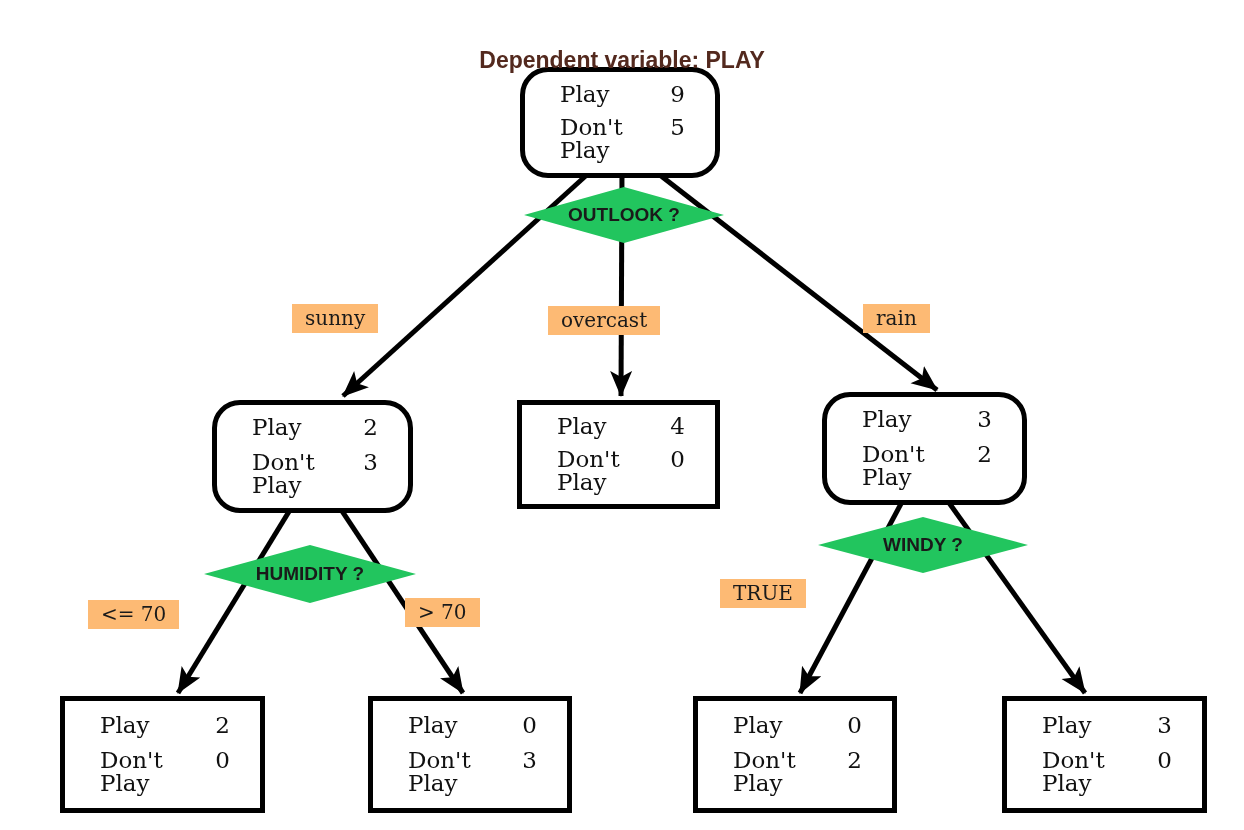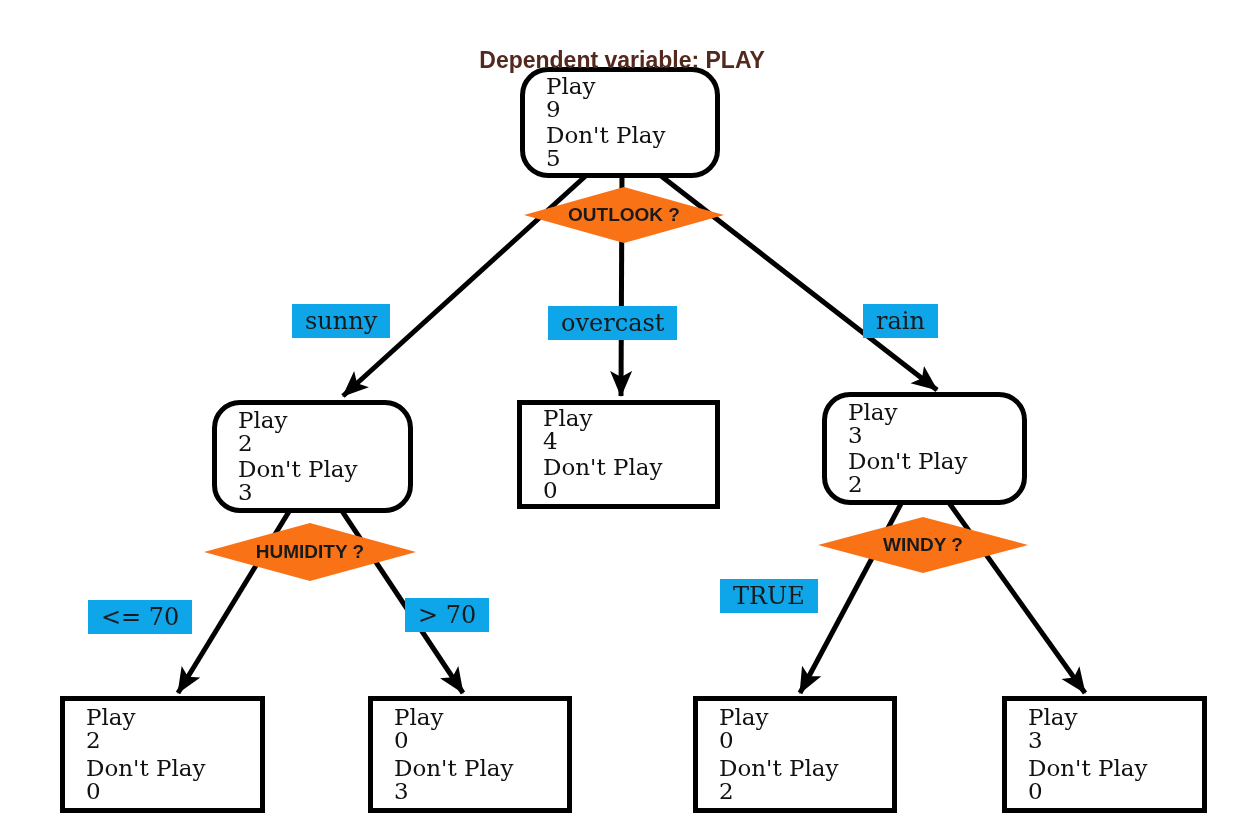--- a/index.html
+++ b/index.html
@@ -34,42 +34,41 @@
     flex-direction:column;
     justify-content:space-evenly;
     z-index:2;
     font-size:23px;
     color:#111111;
   }
   .node.rounded{border-radius:28px;}
   .node .row{
     display:flex;
     justify-content:space-between;
-    padding:0 30px 0 21px;
+    padding:0 30px 0 35px;
     line-height:1;
-    flex-direction:column;
   }
   .diamond{
     position:absolute;
-    background:#f97316;
+    background:#22c55e;
     clip-path:polygon(50% 0%, 100% 50%, 50% 100%, 0% 50%);
     display:flex;
     align-items:center;
     justify-content:center;
     z-index:3;
     font-family:"Liberation Sans", sans-serif;
     font-weight:700;
     font-size:19px;
     color:#1a1a1a;
   }
   .branch-label{
     position:absolute;
-    background:#0ea5e9;
+    background:#fdba74;
     padding:2px 13px;
-    font-size:24px;
+    font-size:20px;
     color:#1a1a1a;
     z-index:4;
     white-space:nowrap;
     line-height:1.25;
   }
 </style>
 </head>
 <body>
 
 <div class="stage">
@@ -142,21 +141,21 @@
     <div class="row">
       <span>Play</span>
       <span>3</span>
     </div>
     <div class="row">
       <span>Don't Play</span>
       <span>2</span>
     </div>
   </div>
 
-  <div class="diamond" style="left:204px;top:523px;width:212px;height:58px">
+  <div class="diamond" style="left:204px;top:545px;width:212px;height:58px">
     <span>HUMIDITY ?</span>
   </div>
 
   <div class="diamond" style="left:818px;top:517px;width:210px;height:56px">
     <span>WINDY ?</span>
   </div>
 
   <div class="branch-label" style="left:88px;top:600px">
     <span>&lt;= 70</span>
   </div>

